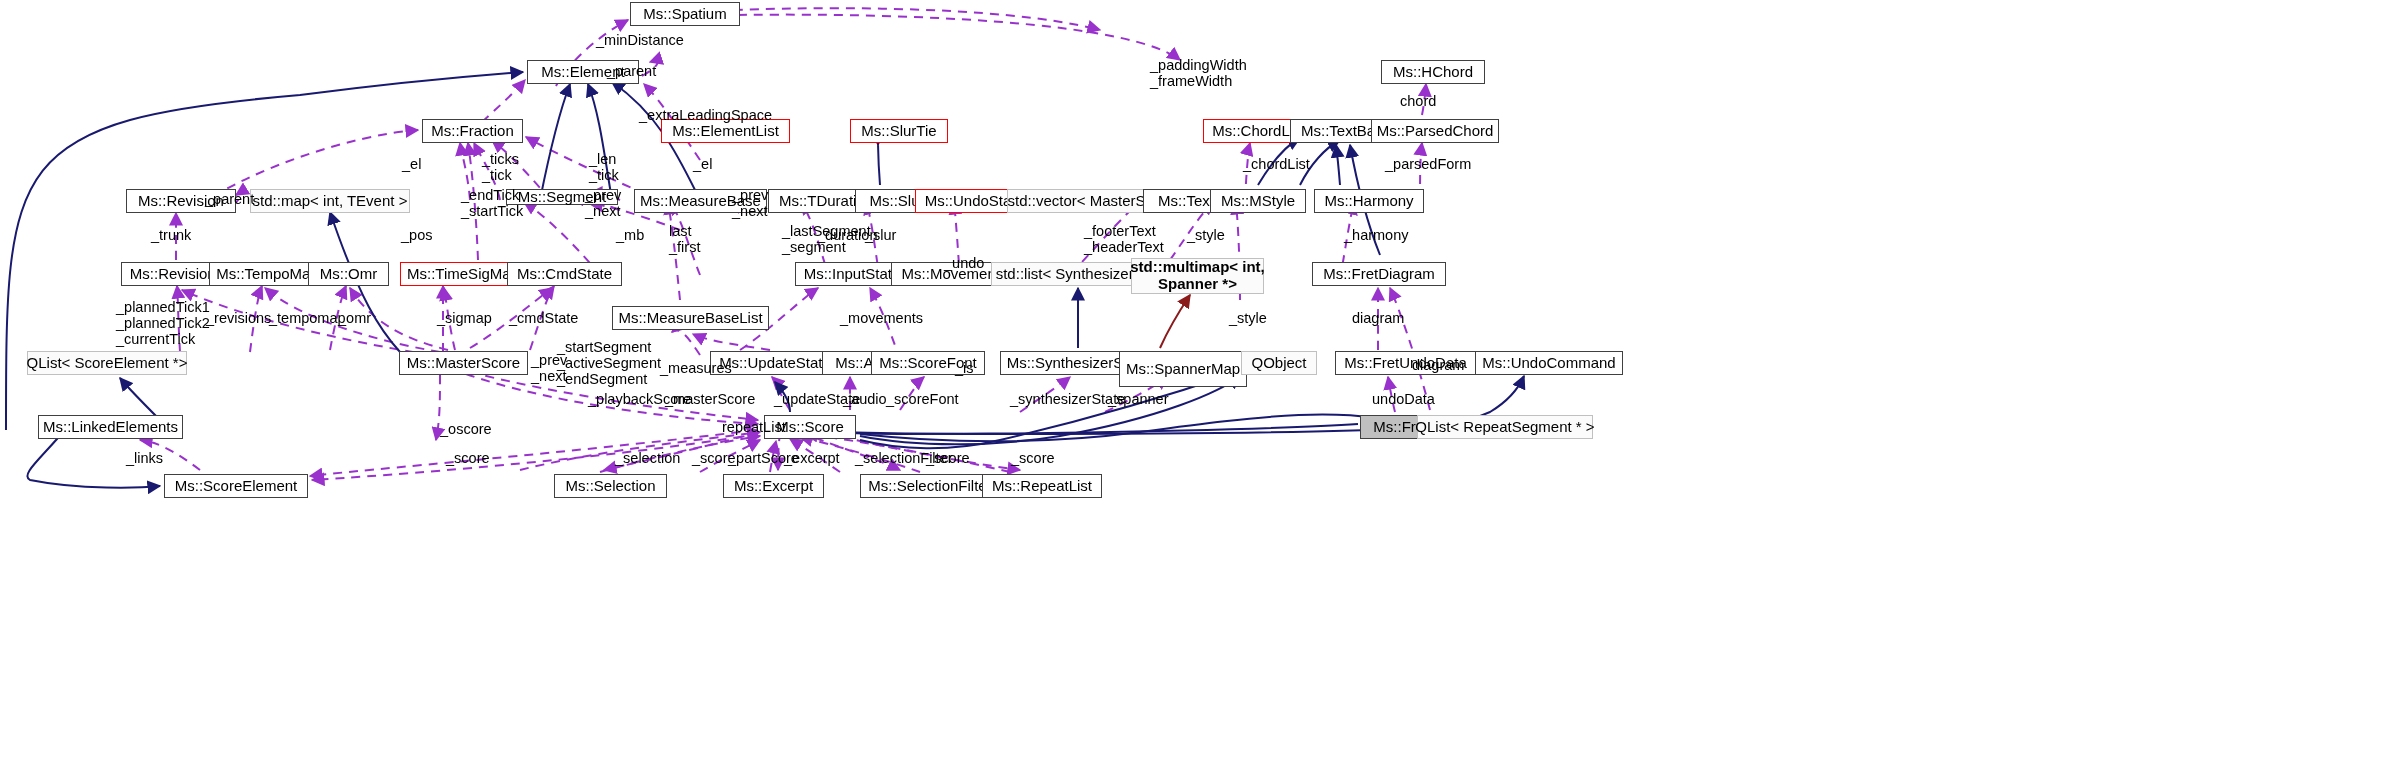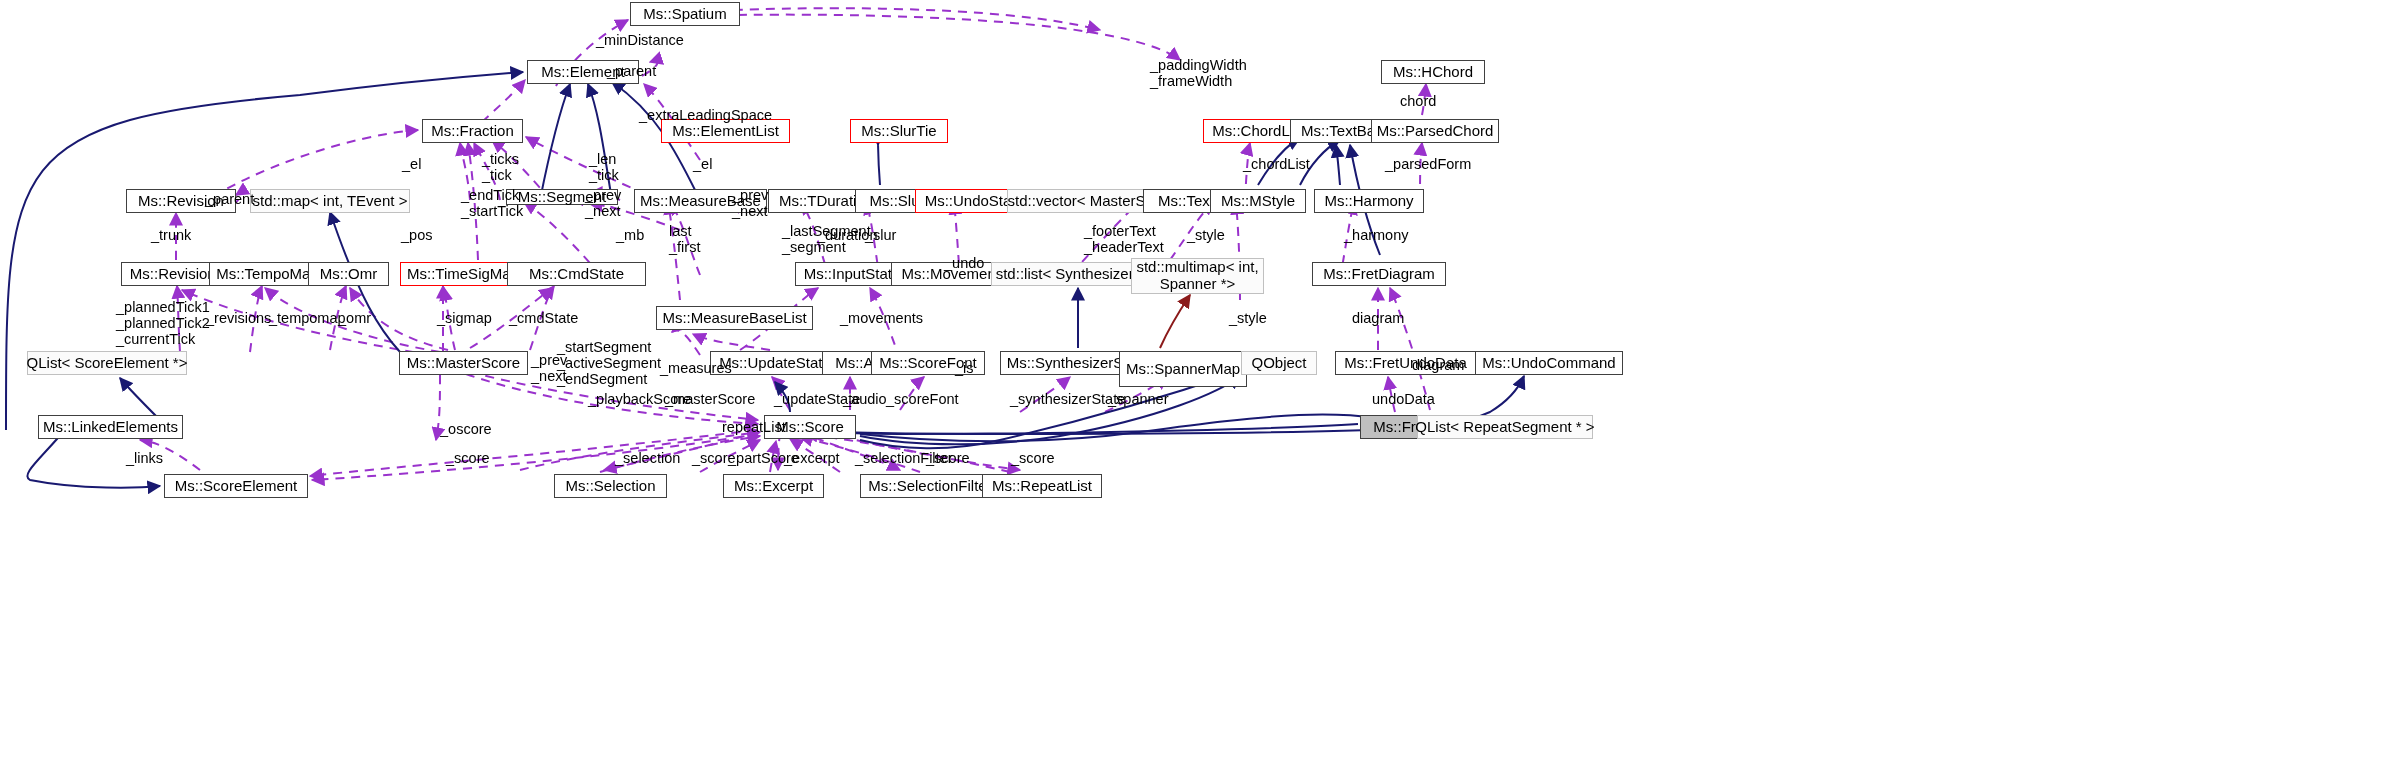--- a/index.html
+++ b/index.html
@@ -203,27 +203,27 @@
       <div class="node cls" style="left: 855px; top: 189px; width: 84px; height: 24px;"><span>Ms::Slur</span></div>
       <div class="node red" style="left: 915px; top: 189px; width: 121px; height: 24px;"><span>Ms::UndoStack</span></div>
       <div class="node tmpl" style="left: 1007px; top: 189px; width: 187px; height: 24px;"><span>std::vector&lt; MasterScore *&gt;</span></div>
       <div class="node cls" style="left: 1143px; top: 189px; width: 86px; height: 24px;"><span>Ms::Text</span></div>
       <div class="node cls" style="left: 1210px; top: 189px; width: 96px; height: 24px;"><span>Ms::MStyle</span></div>
       <div class="node cls" style="left: 1314px; top: 189px; width: 110px; height: 24px;"><span>Ms::Harmony</span></div>
       <div class="node cls" style="left: 121px; top: 262px; width: 111px; height: 24px;"><span>Ms::Revisions</span></div>
       <div class="node cls" style="left: 209px; top: 262px; width: 117px; height: 24px;"><span>Ms::TempoMap</span></div>
       <div class="node cls" style="left: 308px; top: 262px; width: 81px; height: 24px;"><span>Ms::Omr</span></div>
       <div class="node red" style="left: 400px; top: 262px; width: 126px; height: 24px;"><span>Ms::TimeSigMap</span></div>
-      <div class="node cls" style="left: 507px; top: 262px; width: 139px; height: 24px;"><span>Ms::CmdState</span></div>
+      <div class="node cls" style="left: 507px; top: 262px; width: 115px; height: 24px;"><span>Ms::CmdState</span></div>
       <div class="node cls" style="left: 795px; top: 262px; width: 114px; height: 24px;"><span>Ms::InputState</span></div>
       <div class="node cls" style="left: 891px; top: 262px; width: 127px; height: 24px;"><span>Ms::Movements</span></div>
       <div class="node tmpl" style="left: 991px; top: 262px; width: 202px; height: 24px;"><span>std::list&lt; SynthesizerGroup &gt;</span></div>
-      <div class="node tmpl" style="left: 1131px; top: 258px; width: 133px; height: 36px;"><span>std::multimap&lt; int,
+      <div class="node tmpl" style="left: 1131px; top: 258px; width: 133px; height: 36px; font-weight: bold;"><span>std::multimap&lt; int,
 Spanner *&gt;</span></div>
-      <div class="node cls" style="left: 612px; top: 306px; width: 157px; height: 24px; margin-left: 44px;"><span>Ms::MeasureBaseList</span></div>
+      <div class="node cls" style="left: 612px; top: 306px; width: 157px; height: 24px;"><span>Ms::MeasureBaseList</span></div>
       <div class="node cls" style="left: 399px; top: 351px; width: 129px; height: 24px;"><span>Ms::MasterScore</span></div>
       <div class="node cls" style="left: 710px; top: 351px; width: 130px; height: 24px;"><span>Ms::UpdateState</span></div>
       <div class="node cls" style="left: 822px; top: 351px; width: 93px; height: 24px;"><span>Ms::Audio</span></div>
       <div class="node cls" style="left: 871px; top: 351px; width: 114px; height: 24px;"><span>Ms::ScoreFont</span></div>
       <div class="node cls" style="left: 1000px; top: 351px; width: 155px; height: 24px;"><span>Ms::SynthesizerState</span></div>
       <div class="node cls" style="left: 1119px; top: 351px; width: 128px; height: 36px;"><span>Ms::SpannerMap</span></div>
       <div class="node tmpl" style="left: 1241px; top: 351px; width: 76px; height: 24px;"><span>QObject</span></div>
       <div class="node cls" style="left: 1335px; top: 351px; width: 141px; height: 24px;"><span>Ms::FretUndoData</span></div>
       <div class="node cls" style="left: 1312px; top: 262px; width: 134px; height: 24px;"><span>Ms::FretDiagram</span></div>
       <div class="node cls" style="left: 1475px; top: 351px; width: 148px; height: 24px;"><span>Ms::UndoCommand</span></div>

